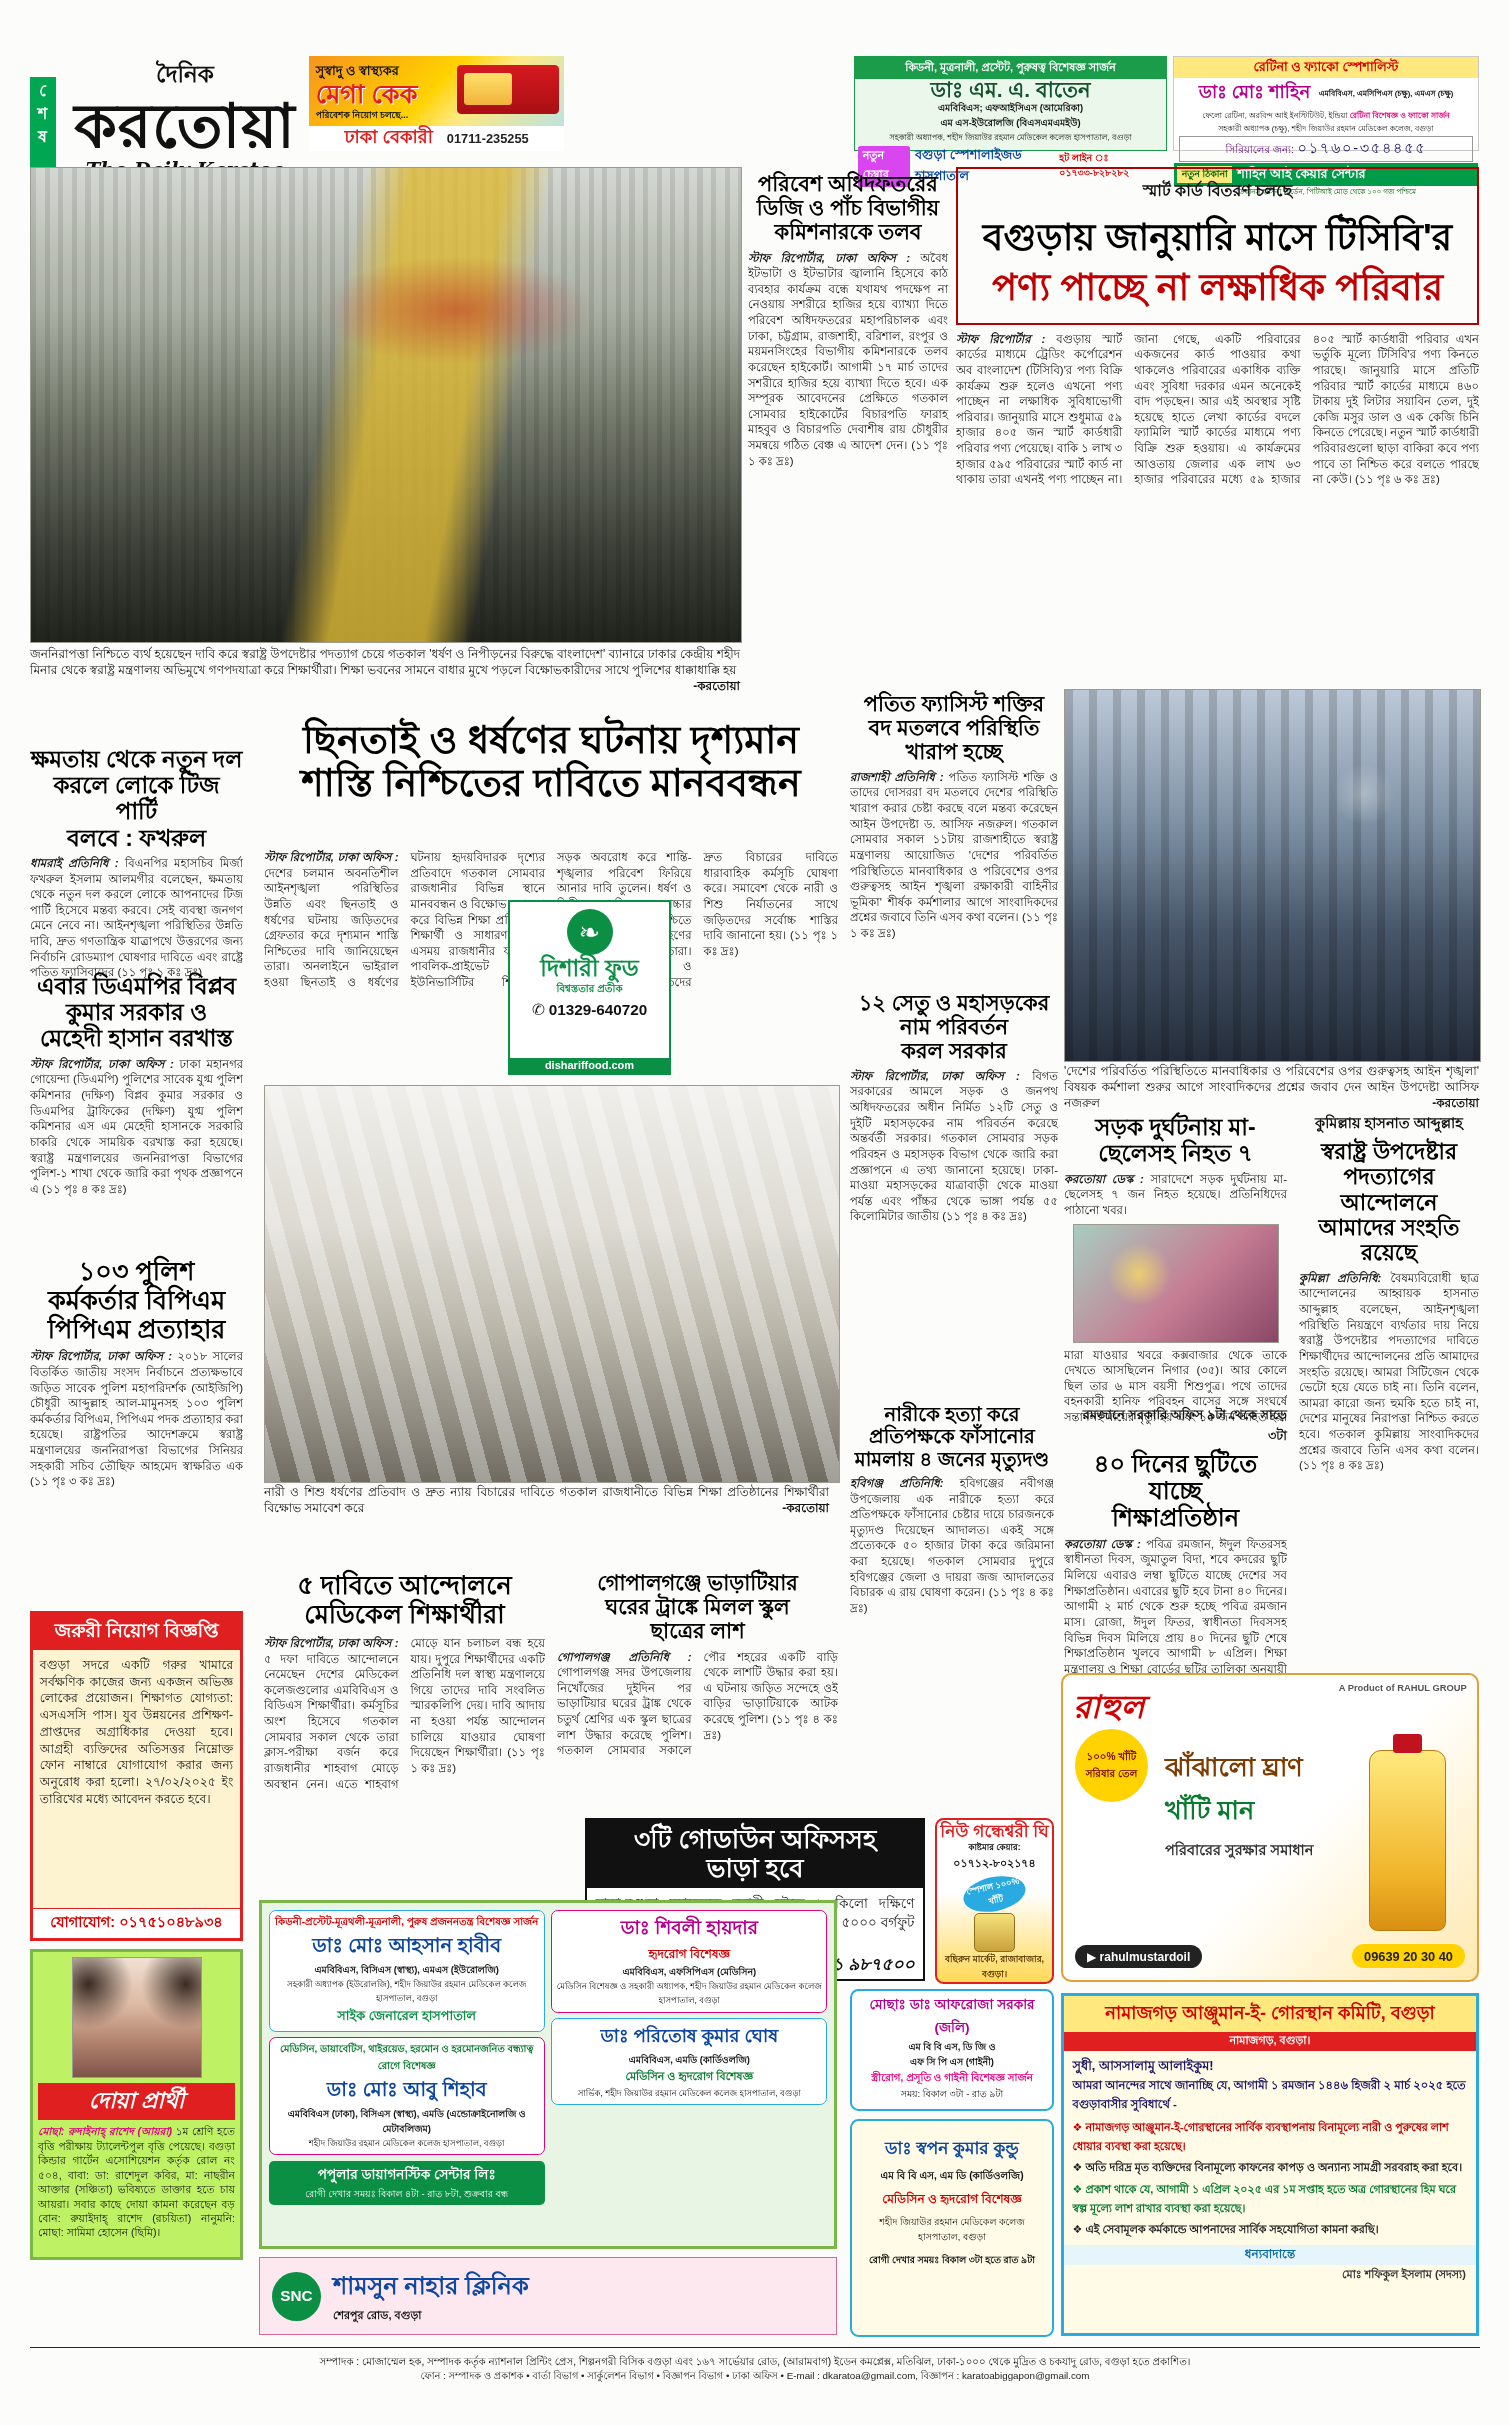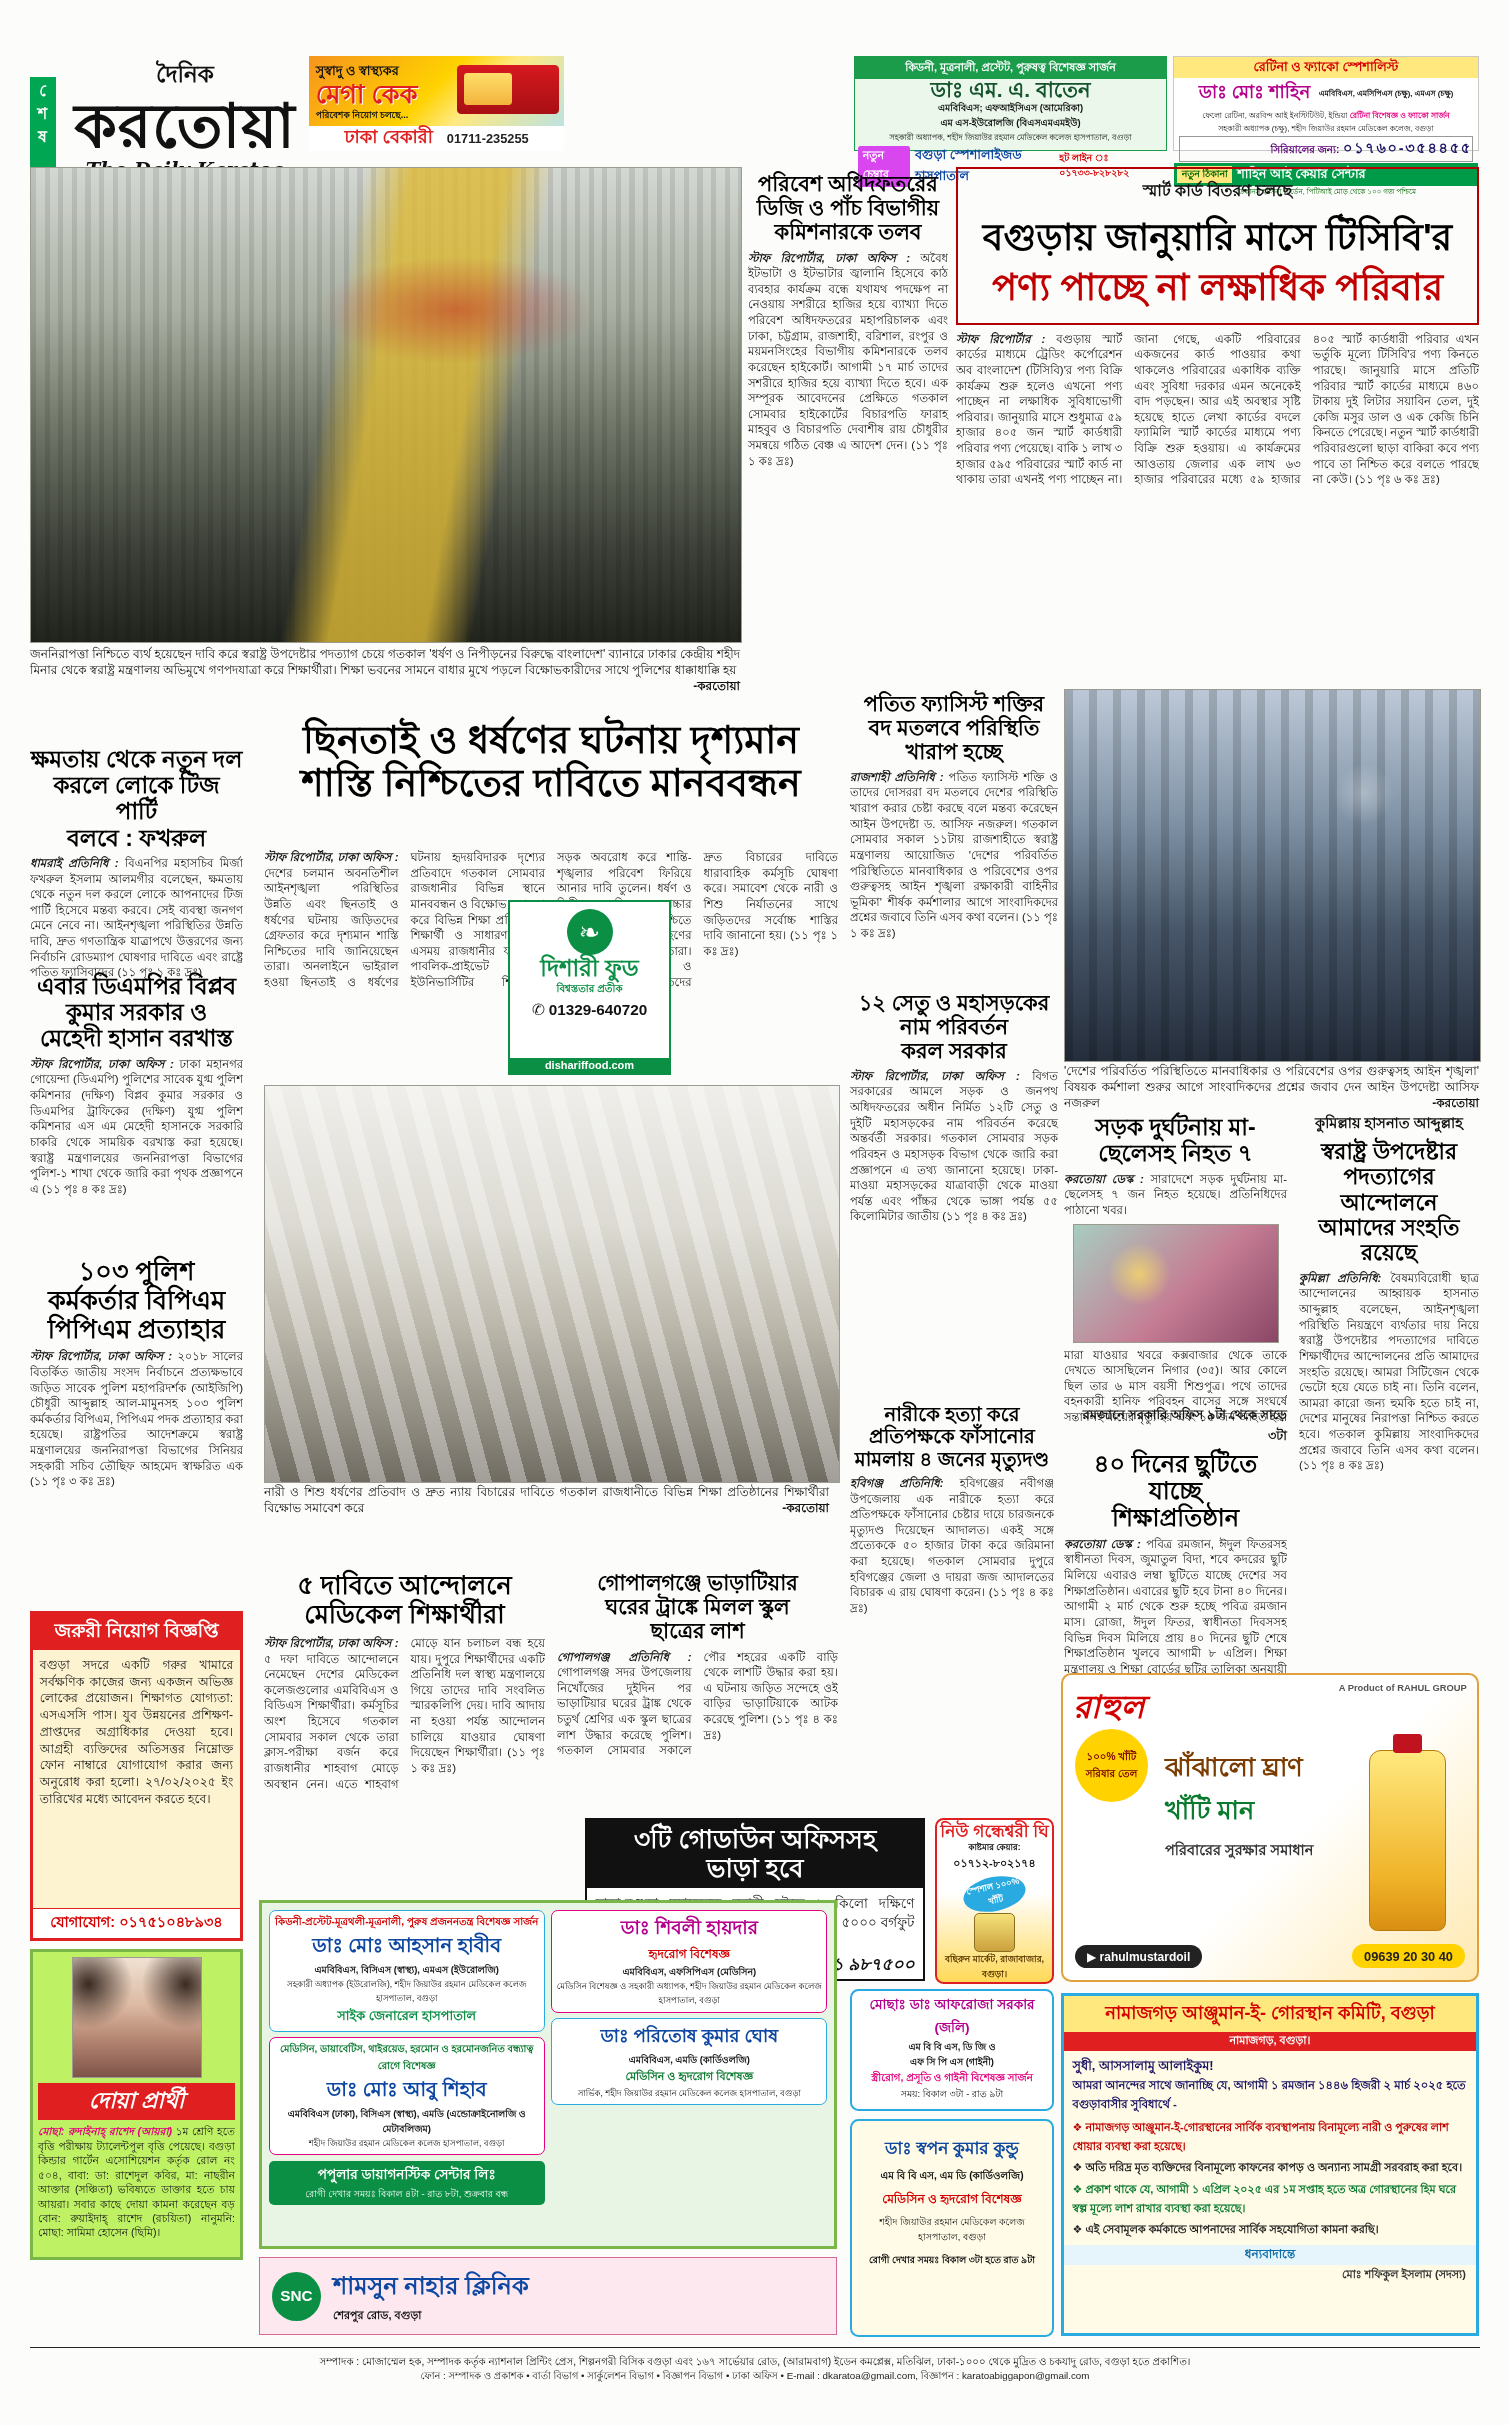--- a/index.html
+++ b/index.html
@@ -82,21 +82,21 @@
   </div>
 
   <div class="abs adbox" style="left:1173px;top:56px;width:306px;height:95px;background:#fff;border:1.7px solid #c9c9c9;">
     <div style="background:#ffe97f;color:#d40000;font-weight:900;font-size:12.8px;text-align:center;">রেটিনা ও ফ্যাকো স্পেশালিস্ট</div>
     <div style="display:flex;justify-content:center;gap:8.5px;align-items:center;">
       <span style="color:#b4008d;font-weight:900;font-size:18px;">ডাঃ মোঃ শাহিন</span>
       <span style="font-size:7.7px;font-weight:700;">এমবিবিএস, এমসিপিএস (চক্ষু), এমএস (চক্ষু)</span>
     </div>
     <div style="font-size:7.7px;text-align:center;"><span>ফেলো রেটিনা, অরবিন্দ আই ইনস্টিটিউট, ইন্ডিয়া</span> <span style="color:#e4007f;font-weight:800;">রেটিনা বিশেষজ্ঞ ও ফ্যাকো সার্জন</span></div>
     <div style="font-size:7.7px;text-align:center;">সহকারী অধ্যাপক (চক্ষু), শহীদ জিয়াউর রহমান মেডিকেল কলেজ, বগুড়া</div>
-    <div style="border:0.9px solid #999;margin:0.9px 5.1px;text-align:right;font-weight:700;">
+    <div style="border:0.9px solid #999;margin:0.9px 5.1px;text-align:center;font-weight:400;">
       <span style="color:#5c007a;font-size:10.2px;">সিরিয়ালের জন্য:</span>
       <span style="color:#1b1464;font-size:14.5px;letter-spacing:1.7px;">০১৭৬০-৩৫৪৪৫৫</span>
     </div>
     <div style="background:#009b48;color:#fff;display:flex;align-items:center;gap:5.1px;padding:0.9px 3.4px;">
       <span style="background:#ffe97f;color:#006400;font-weight:900;font-size:9.4px;padding:0.9px 4.3px;">নতুন ঠিকানা</span>
       <span style="font-weight:900;font-size:12.8px;">শাহিন আই কেয়ার সেন্টার</span>
     </div>
     <div style="font-size:7.2px;text-align:center;color:#006400;">ডেকানস হাসিনা গার্ডেন, পিটিআই মোড় থেকে ১০০ গজ পশ্চিমে</div>
   </div>
 

